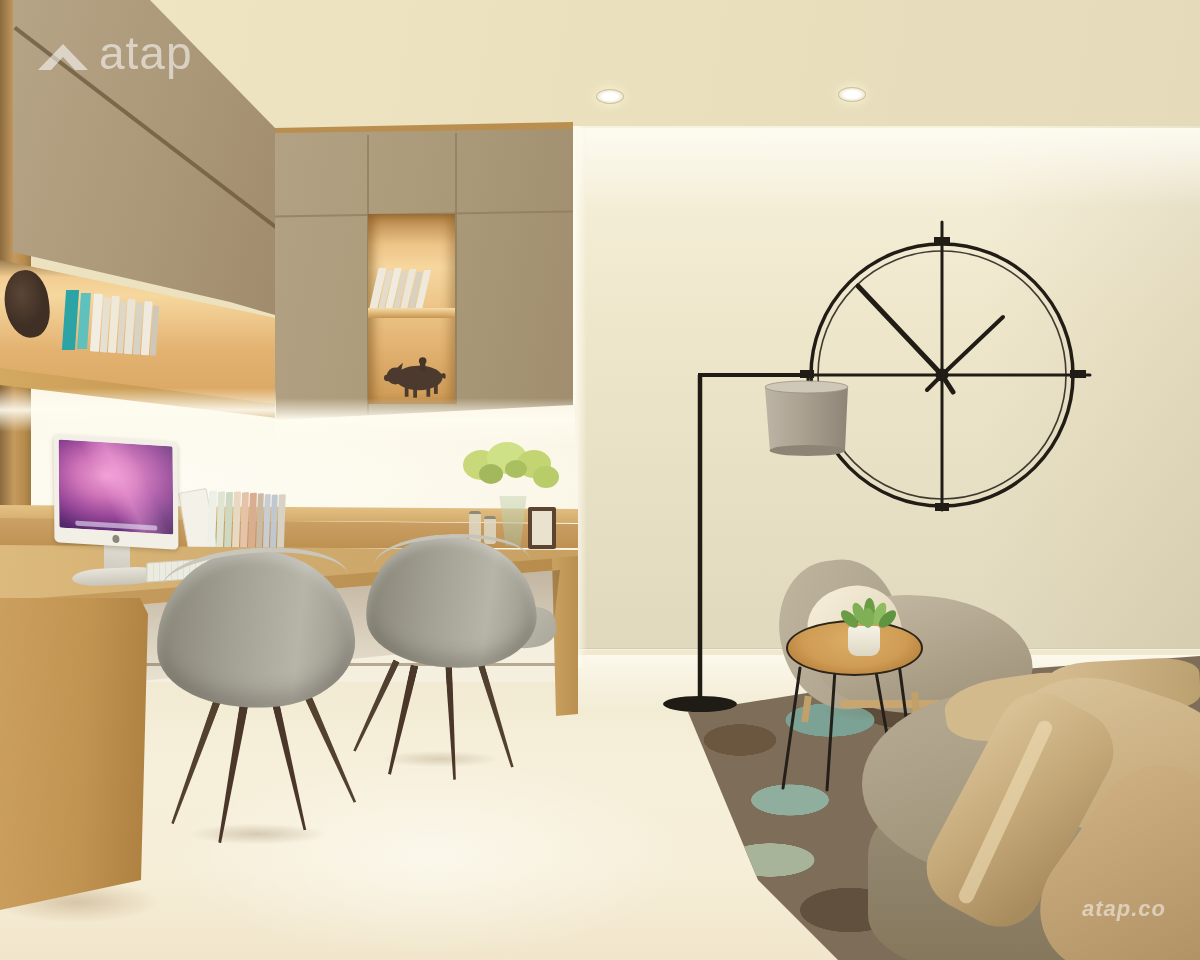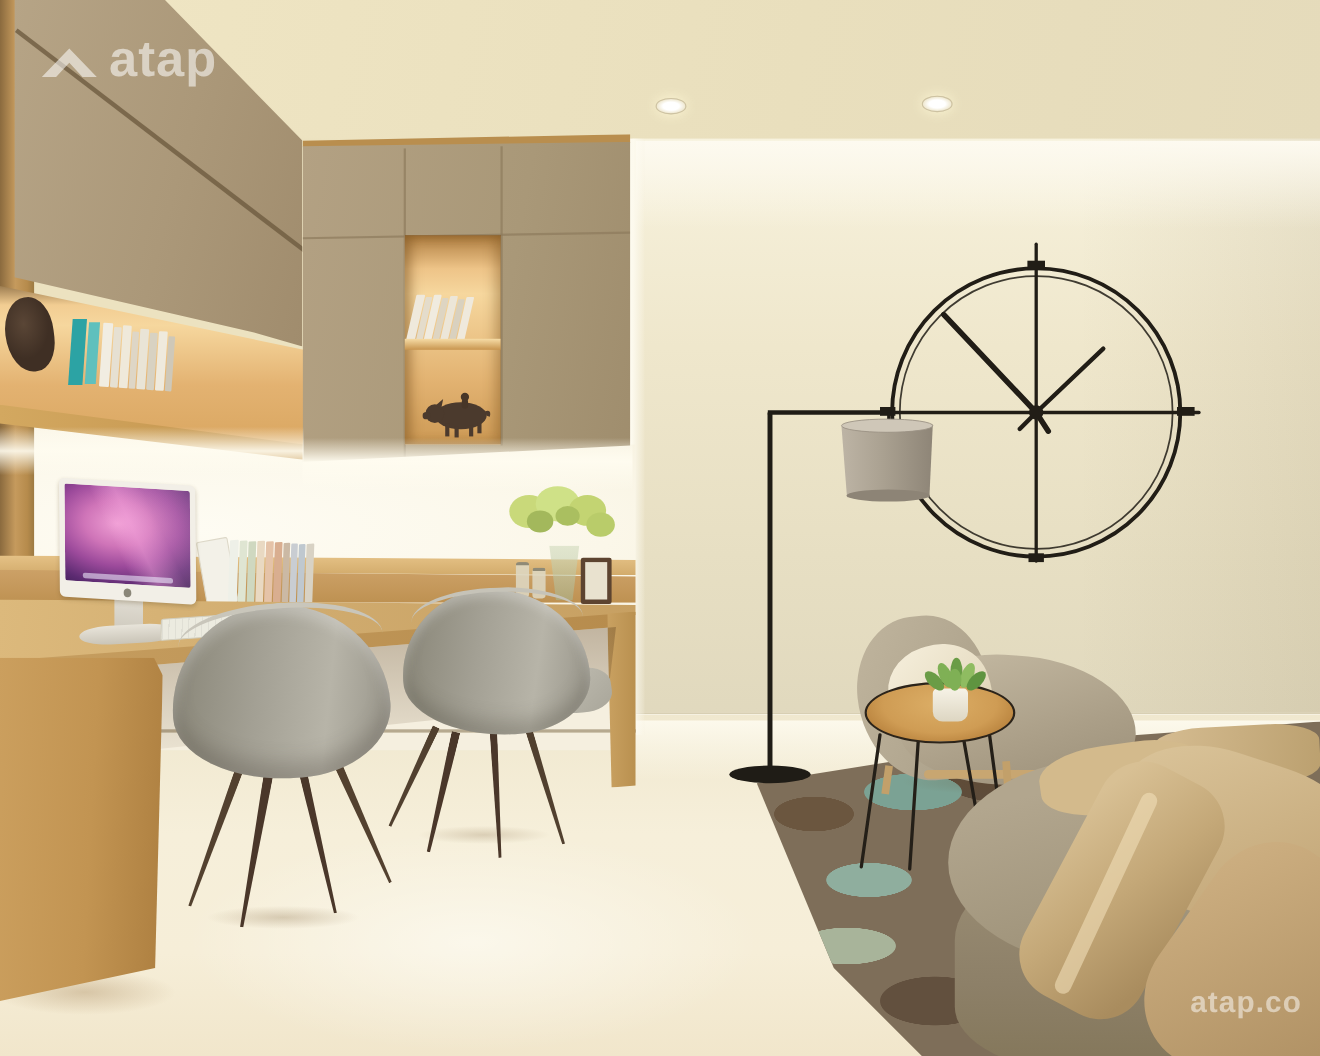--- a/index.html
+++ b/index.html
@@ -1,22 +1,22 @@
 <!DOCTYPE html>
 <html><head>
 <meta charset="utf-8">
 <style>
   html,body{margin:0;padding:0;background:#222;}
   #room{position:relative;width:1200px;height:960px;overflow:hidden;background:#ece2c0;
         font-family:"Liberation Sans",sans-serif;}
   .a{position:absolute;}
   .spine{display:inline-block;margin-right:1px;border-radius:1px;}
   #wm-logo{display:flex;align-items:center;gap:9px;}
-  #wm-logo .txt{font-size:46px;font-weight:bold;letter-spacing:1px;color:rgba(255,255,255,.55);}
-  #wm-footer{font-size:27px;font-weight:bold;letter-spacing:1px;color:rgba(255,255,255,.5);}
+  #wm-logo .txt{font-size:46px;font-weight:normal;letter-spacing:1px;color:rgba(255,255,255,.55);}
+  #wm-footer{font-size:22px;font-weight:bold;letter-spacing:1px;color:rgba(255,255,255,.5);font-style:italic;}
 </style>
 </head>
 <body>
 
 <div id="room">
 
   <div class="a" style="left:0;top:0;width:1200px;height:150px;
               clip-path:polygon(150px 0,1200px 0,1200px 140px,578px 130px,275px 126px);
               background:linear-gradient(100deg,#f0e6c4,#e9dfbd 60%,#e5dbbb);"></div>
 

